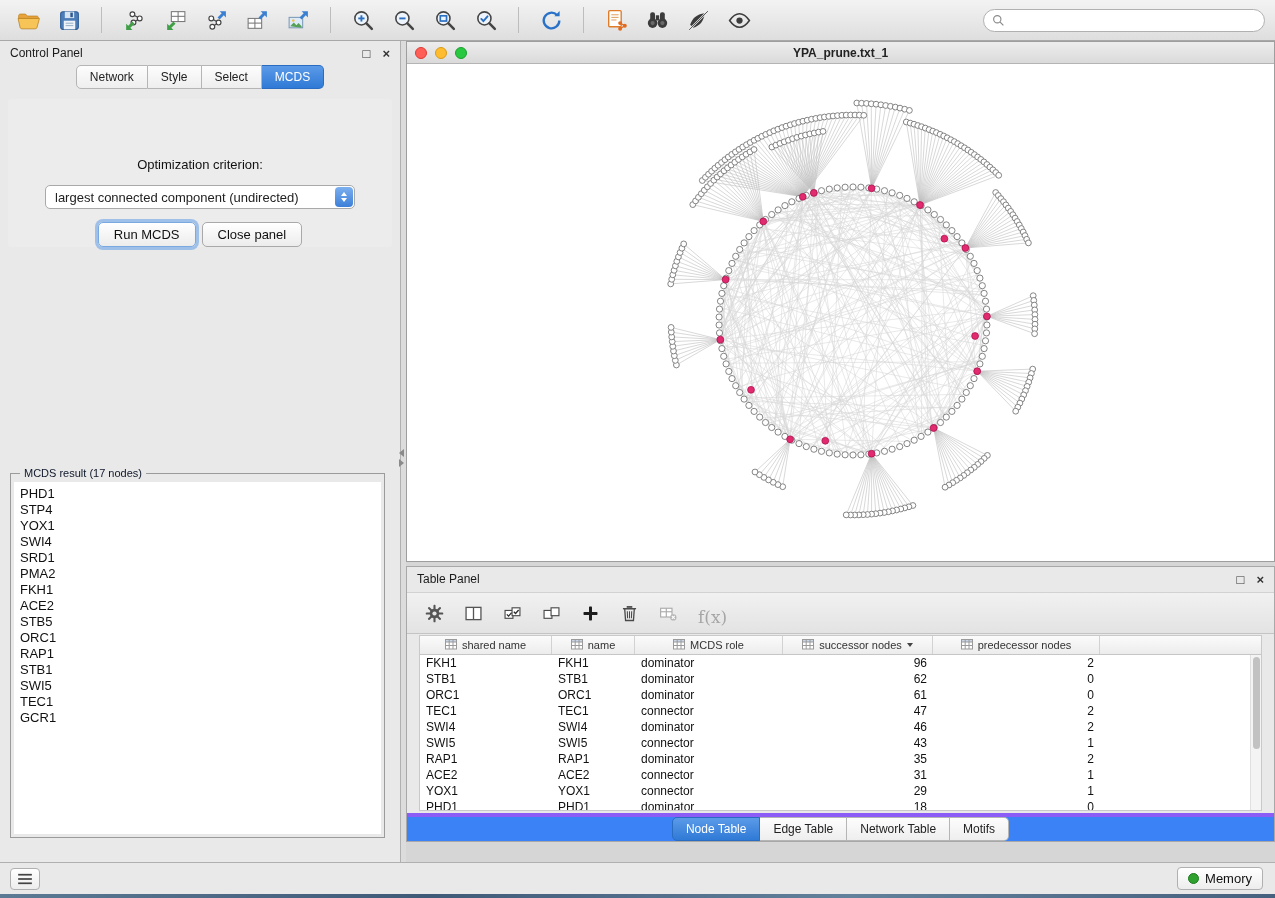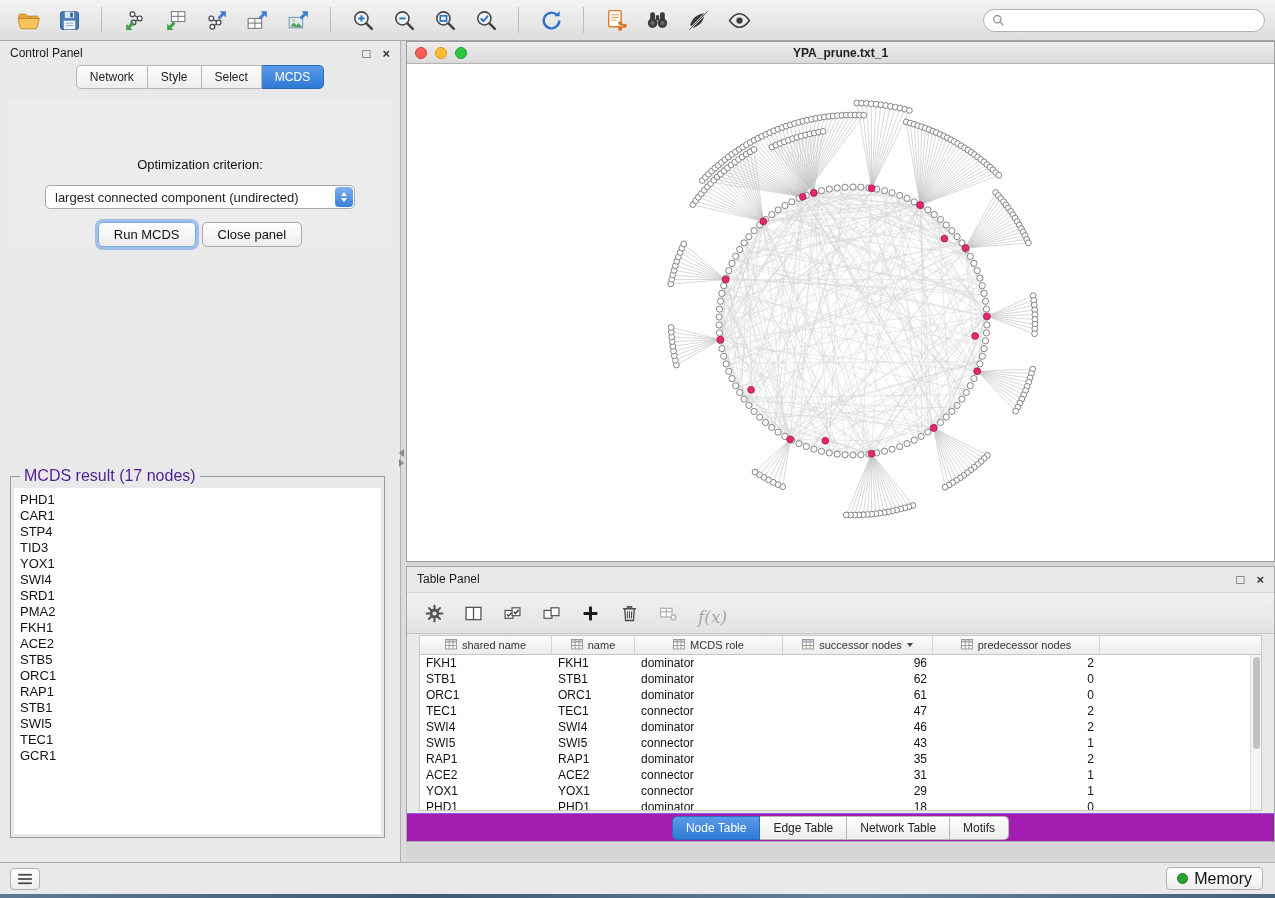--- a/index.html
+++ b/index.html
@@ -73,21 +73,21 @@
   .btn {
     font-family:"Liberation Sans",sans-serif; font-size:13px; color:#111;
     padding:4px 15px; background:linear-gradient(#ffffff,#ececec);
     border:1px solid #a9a9a9; border-radius:5px;
   }
   .btn.focus-ring { box-shadow:0 0 0 3px rgba(96,156,232,.55); border-color:#7aa8e0; }
   .mcds-fieldset {
     position:absolute; left:10px; right:15px; top:426px; bottom:24px;
     border:1px solid #9b9b9b; display:flex; flex-direction:column; padding:3px;
   }
-  .mcds-fieldset legend { font-size:16px; color:#4c1d95; padding:0 4px; margin-left:6px; }
+  .mcds-fieldset legend { font-size:11px; color:#0f172a; padding:0 4px; margin-left:6px; }
   .mcds-list { flex:1; background:#fff; overflow:hidden; padding:4px 0 0 6px; }
   .mcds-item { font-size:13px; line-height:16px; color:#111; }
 
   
   #v-splitter { position:absolute; left:401px; width:5px; top:41px; bottom:36px; background:#dcdcdc; }
   .spl-handle { position:absolute; top:408px; left:-2px; display:flex; flex-direction:column; gap:2px; }
   .spl-left { width:0; height:0; border-top:4px solid transparent; border-bottom:4px solid transparent; border-right:5px solid #8a8a8a; }
   .spl-right { width:0; height:0; border-top:4px solid transparent; border-bottom:4px solid transparent; border-left:5px solid #8a8a8a; }
 
   
@@ -115,47 +115,47 @@
     background:#e9e9e9; border:1px solid #a8a8a8;
   }
   .tp-toolbar {
     height:42px; margin-top:1px;
     background:linear-gradient(#f1f1f1,#e3e3e3);
     border-top:1px solid #d2d2d2; border-bottom:1px solid #c4c4c4;
     display:flex; align-items:center; gap:16px; padding:0 16px;
   }
   .ticon { width:23px; height:23px; display:flex; align-items:center; justify-content:center; }
   .ticon svg { width:21px; height:21px; }
-  .fx { font-family:"DejaVu Serif", serif; font-style:italic; font-size:17px; color:#a6a6a6; margin-left:2px;margin-top:8px; }
+  .fx { font-family:"DejaVu Serif", serif; font-size:17px; color:#a6a6a6; margin-left:2px;margin-top:8px; }
   .table-wrap {
     position:absolute; left:12px; right:12px; top:68px; bottom:30px;
     background:#fff; border:1px solid #c9c9c9; overflow:hidden;
   }
   .thead { display:flex; height:19px; background:linear-gradient(#fbfbfb,#ececec); border-bottom:1px solid #c6c6c6; }
   .th { display:flex; align-items:center; justify-content:center; gap:5px; font-size:11px; color:#333; border-right:1px solid #d2d2d2; overflow:hidden; flex:0 0 auto; }
   .th-caret { width:0; height:0; border-left:3.5px solid transparent; border-right:3.5px solid transparent; border-top:4.5px solid #444; }
   .tbody { }
   .tr { display:flex; height:16px; align-items:center; }
   .td { font-size:12px; color:#111; padding:0 6px; white-space:nowrap; overflow:hidden; flex:0 0 auto; }
   .td.num { text-align:right; }
   .vscroll { position:absolute; right:0; top:19px; bottom:0; width:11px; background:#f4f4f4; border-left:1px solid #e0e0e0; }
   .vthumb { position:absolute; top:2px; left:1.5px; width:7px; height:92px; background:#c2c2c2; border-radius:4px; }
-  .tabs-bar { position:absolute; left:0; right:0; bottom:0; height:28px; background:#a21caf; border-top:1px solid #8b5cf6; display:flex; align-items:center; justify-content:center; }
+  .tabs-bar { position:absolute; left:0; right:0; bottom:0; height:28px; background:#3b82f6; border-top:4px solid #8b5cf6; display:flex; align-items:center; justify-content:center; }
 
   
   #status-bar { position:absolute; left:0; right:0; top:862px; height:32px; background:#e9e9e9; border-top:1px solid #b0b0b0; }
   .hamburger-btn {
     position:absolute; left:10px; top:5px; width:30px; height:22px;
     background:linear-gradient(#ffffff,#ededed); border:1px solid #b0b0b0; border-radius:4px;
     display:flex; align-items:center; justify-content:center;
   }
   .memory-btn {
     position:absolute; right:12px; top:4px; height:23px;
     background:linear-gradient(#ffffff,#ededed); border:1px solid #b0b0b0; border-radius:4px;
-    display:flex; align-items:center; gap:6px; padding:0 10px; font-size:16px; color:#111;
+    display:flex; align-items:center; gap:6px; padding:0 10px; font-size:13px; color:#111;
   }
   .memory-dot { width:11px; height:11px; border-radius:50%; background:#2fa12f; border:1px solid #1d7a1d; }
   #desktop-strip { position:absolute; left:0; right:0; top:894px; height:4px; background:linear-gradient(90deg,#5d7a94,#3f5a77,#64819c,#46617d); }
 </style>
 </head>
 <body>
 
 <div class="toolbar">
   <div class="tb-groups">
       <div class="tbtn">
@@ -343,23 +343,21 @@
     </div>
     <div class="btn-row">
       <button class="btn focus-ring">Run MCDS</button>
       <button class="btn">Close panel</button>
     </div>
   </div>
   <fieldset class="mcds-fieldset">
     <legend>MCDS result (17 nodes)</legend>
     <div class="mcds-list">
         <div class="mcds-item">PHD1</div>
-        <div class="mcds-item">CAR1</div>
         <div class="mcds-item">STP4</div>
-        <div class="mcds-item">TID3</div>
         <div class="mcds-item">YOX1</div>
         <div class="mcds-item">SWI4</div>
         <div class="mcds-item">SRD1</div>
         <div class="mcds-item">PMA2</div>
         <div class="mcds-item">FKH1</div>
         <div class="mcds-item">ACE2</div>
         <div class="mcds-item">STB5</div>
         <div class="mcds-item">ORC1</div>
         <div class="mcds-item">RAP1</div>
         <div class="mcds-item">STB1</div>

